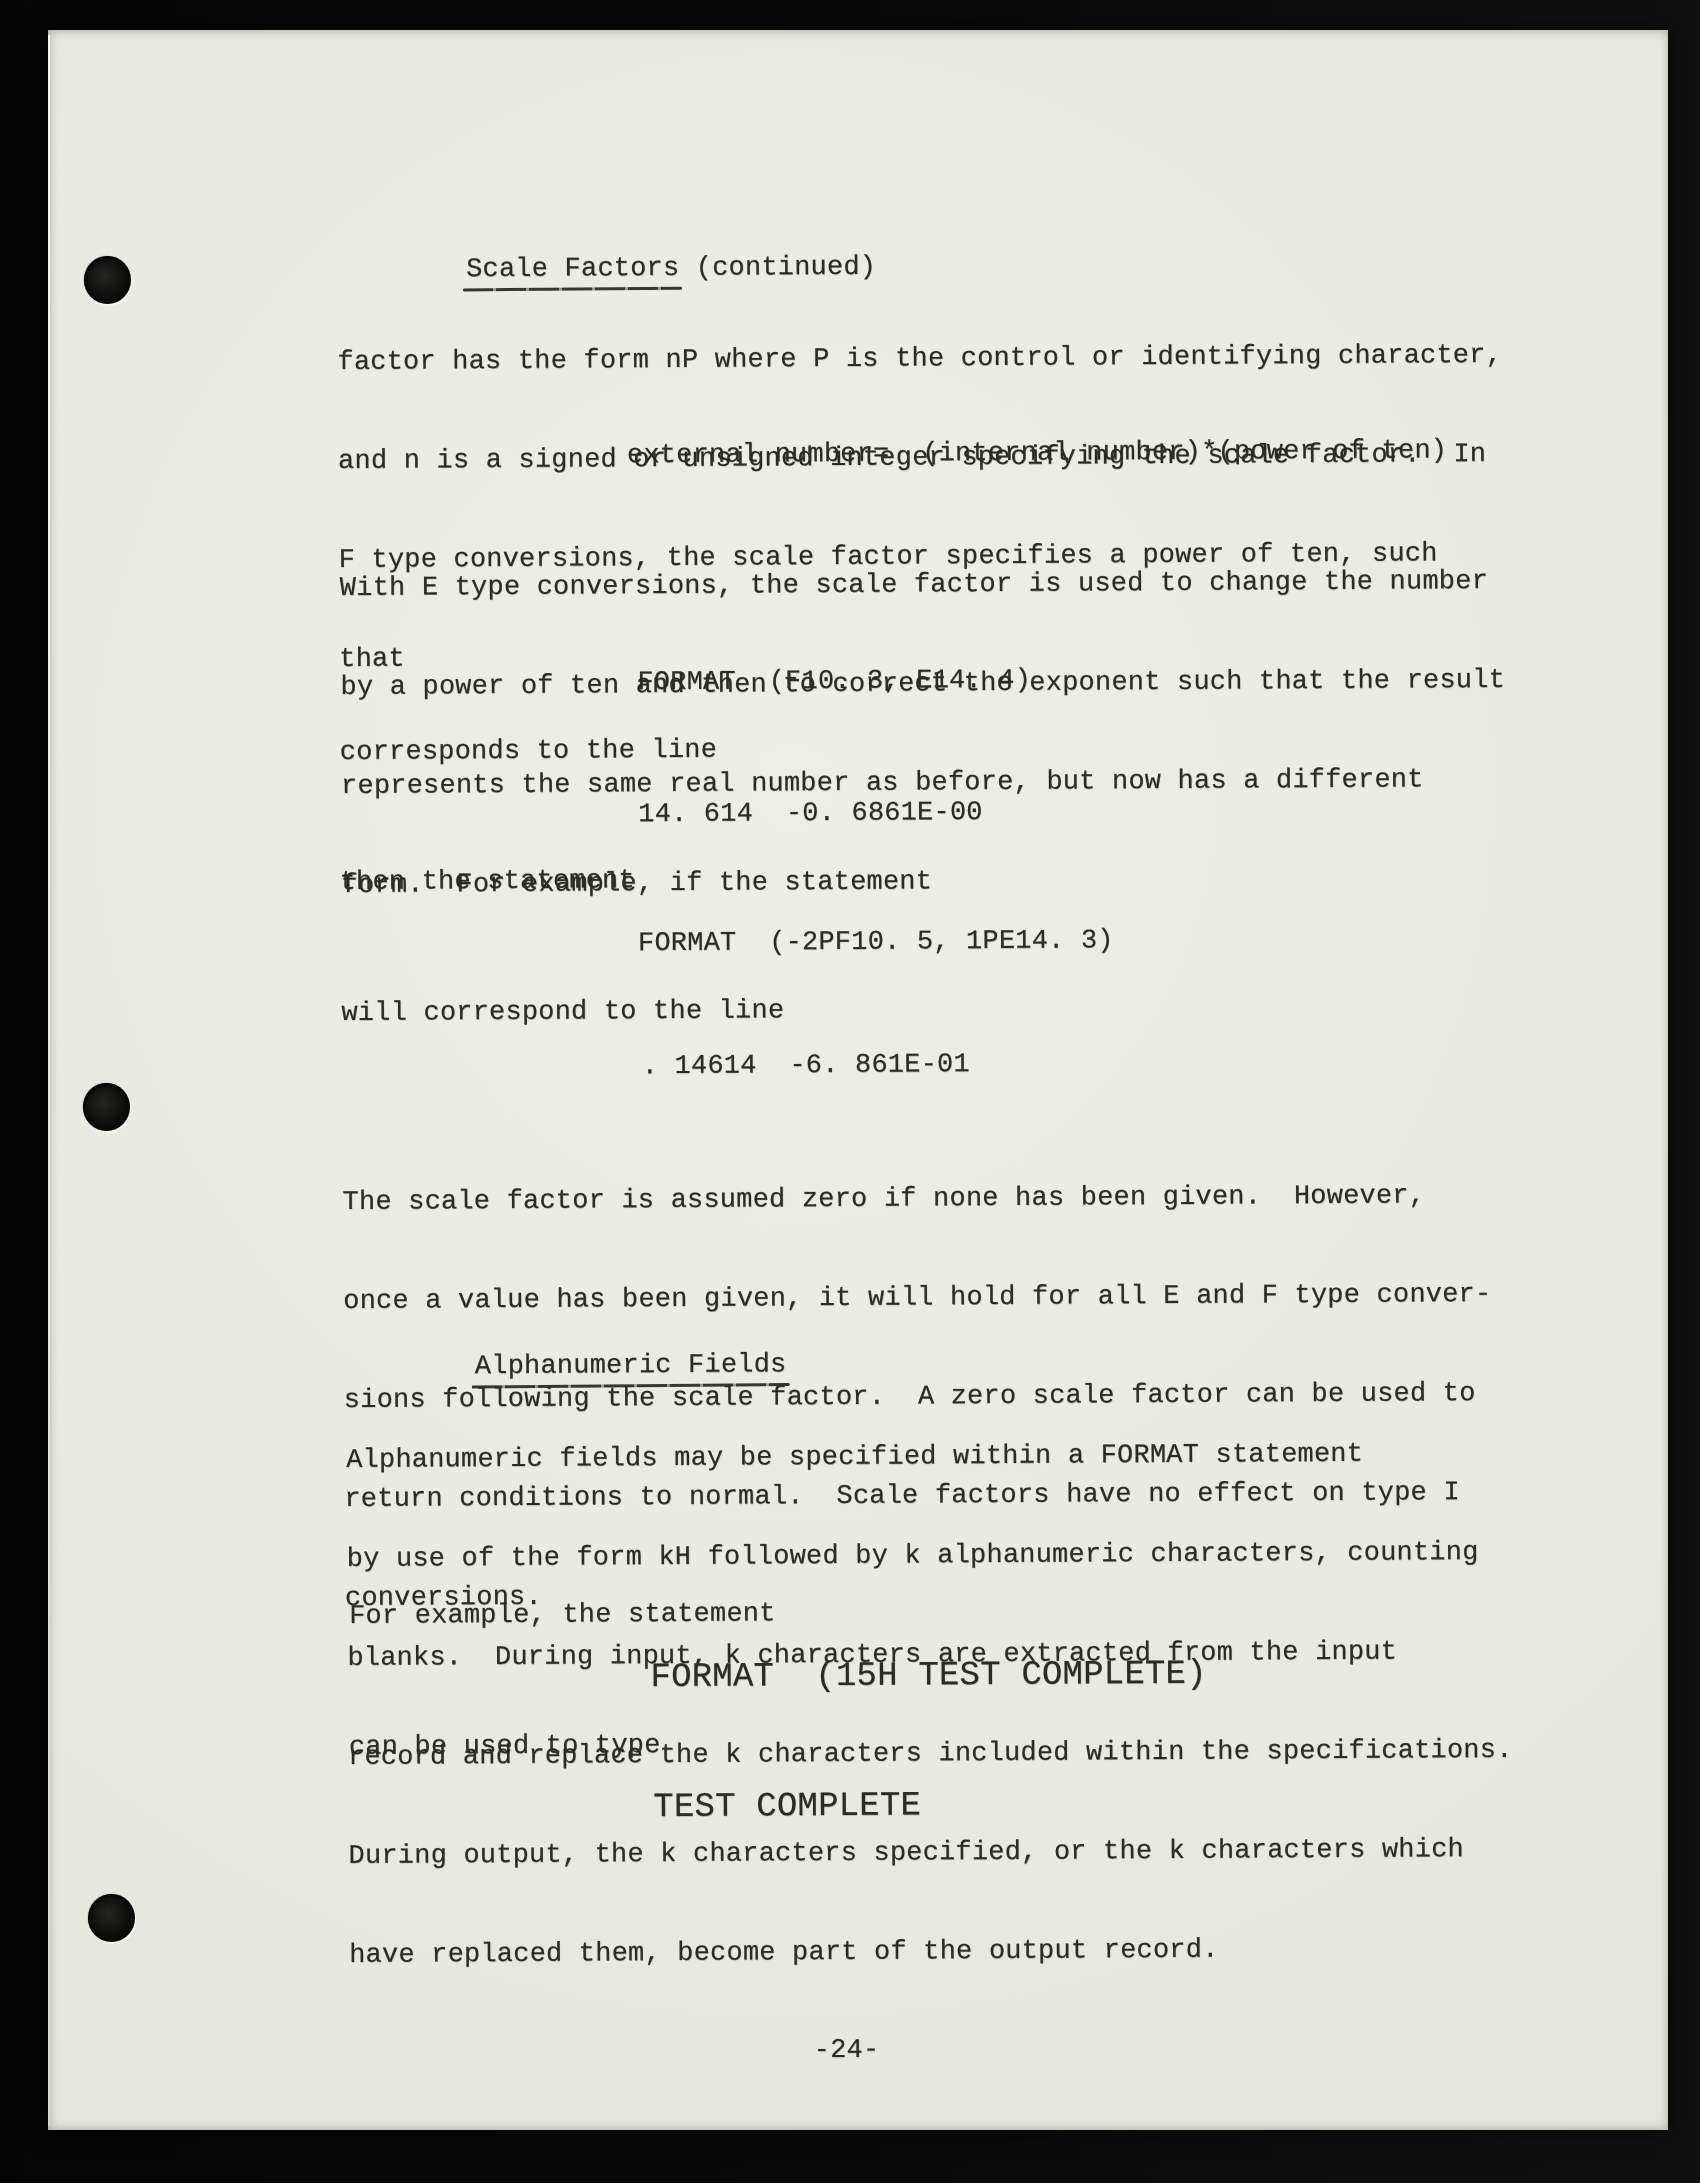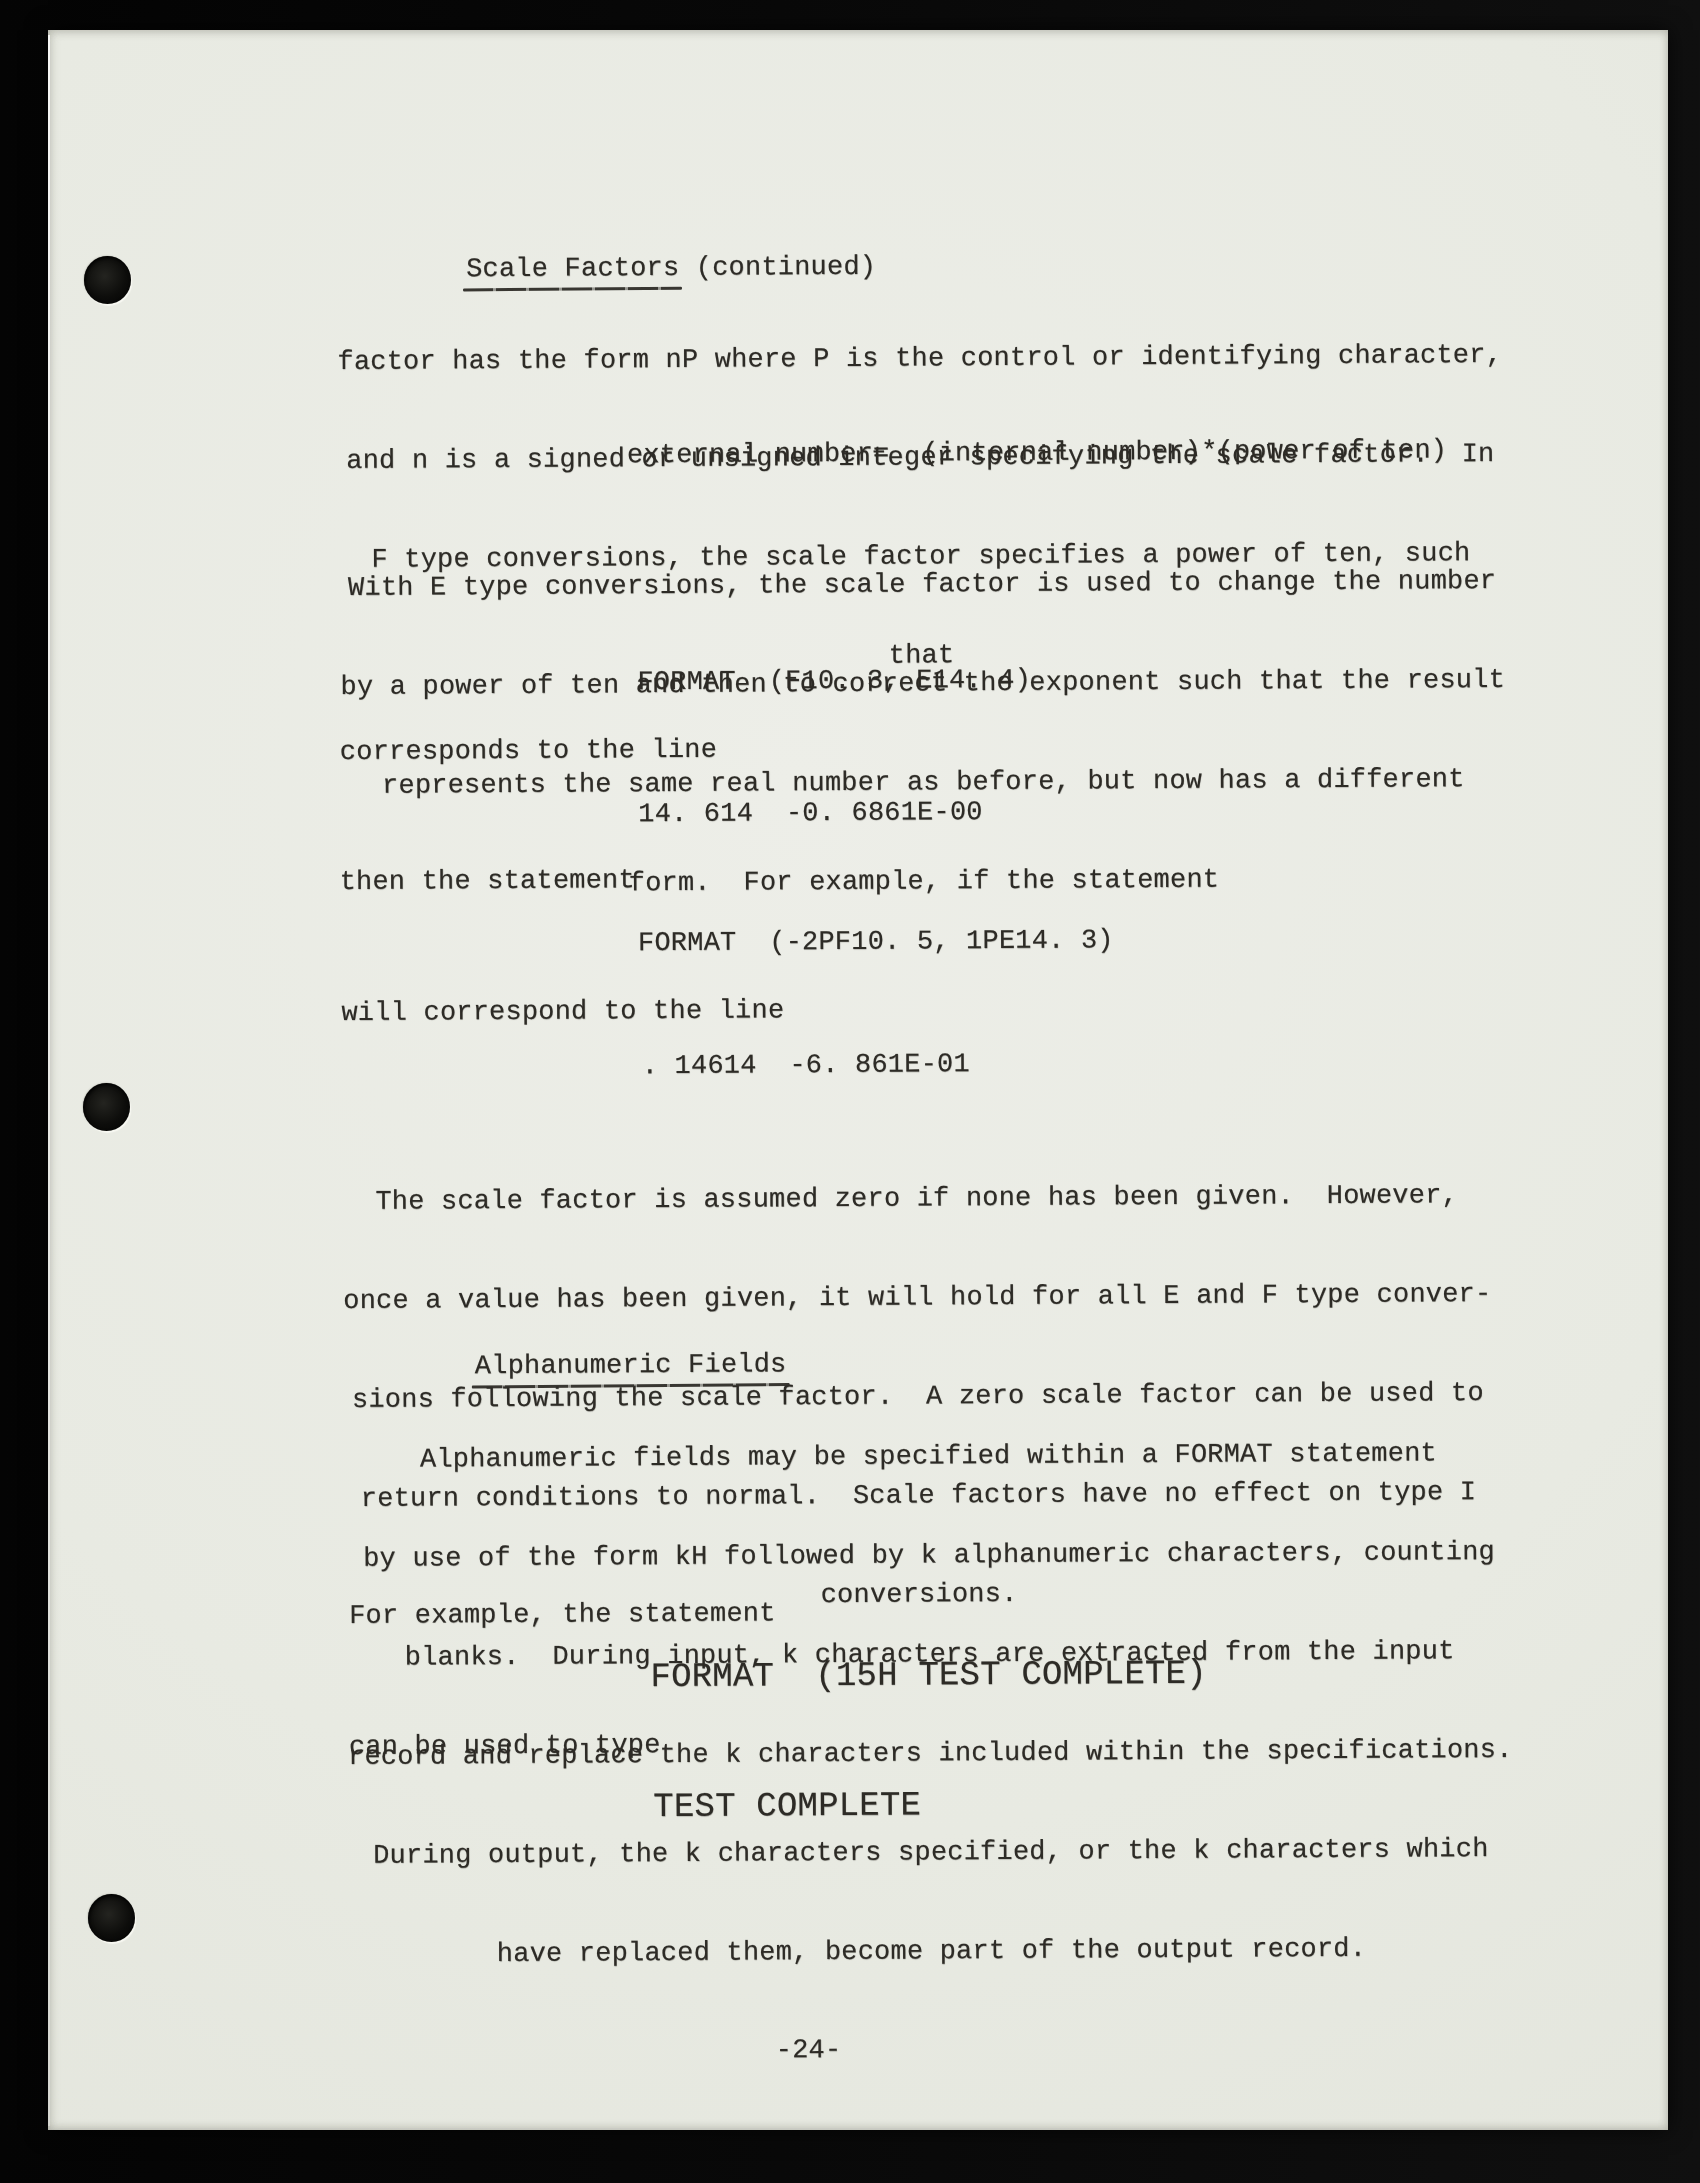--- a/index.html
+++ b/index.html
@@ -21,21 +21,20 @@
     top: 30px;
     width: 1620px;
     height: 2100px;
     background:
       radial-gradient(130% 105% at 46% 36%, #edeee8 0%, #e8eae2 48%, #e2e4db 88%, #dcded5 100%);
     box-shadow:
       inset 0 1.9px 10px rgba(70, 70, 55, 0.18),
       inset 0 -2.5px 8.6px rgba(70, 70, 55, 0.14),
       inset 3.1px 0 11px rgba(70, 70, 55, 0.10),
       0 0 21px rgba(0, 0, 0, 0.75);
-    text-align: center;
   }
   .paper-edge-highlight {
     position: absolute;
     left: 0;
     top: 5px;
     bottom: 3.7px;
     width: 1.9px;
     background: linear-gradient(180deg, rgba(255,255,255,0.85), rgba(255,255,255,0.30));
   }
   .hole {
@@ -160,18 +159,18 @@
       </div>
 
       <div class="block" style="top:1570px; left:293px;">For example, the statement</div>
 
       <div class="block stmt-lg" style="top:1629px; left:594px;">FORMAT  (15H TEST COMPLETE)</div>
 
       <div class="block" style="top:1701px; left:292px;">can be used to type</div>
 
       <div class="block stmt-lg" style="top:1759px; left:596px;">TEST COMPLETE</div>
 
-      <div class="block" style="top:2007px; left:717px;">-24-</div>
+      <div class="block" style="top:2007px; left:755px;">-24-</div>
 
     </div>
   </div>
 </div>
 
 
 </body></html>

